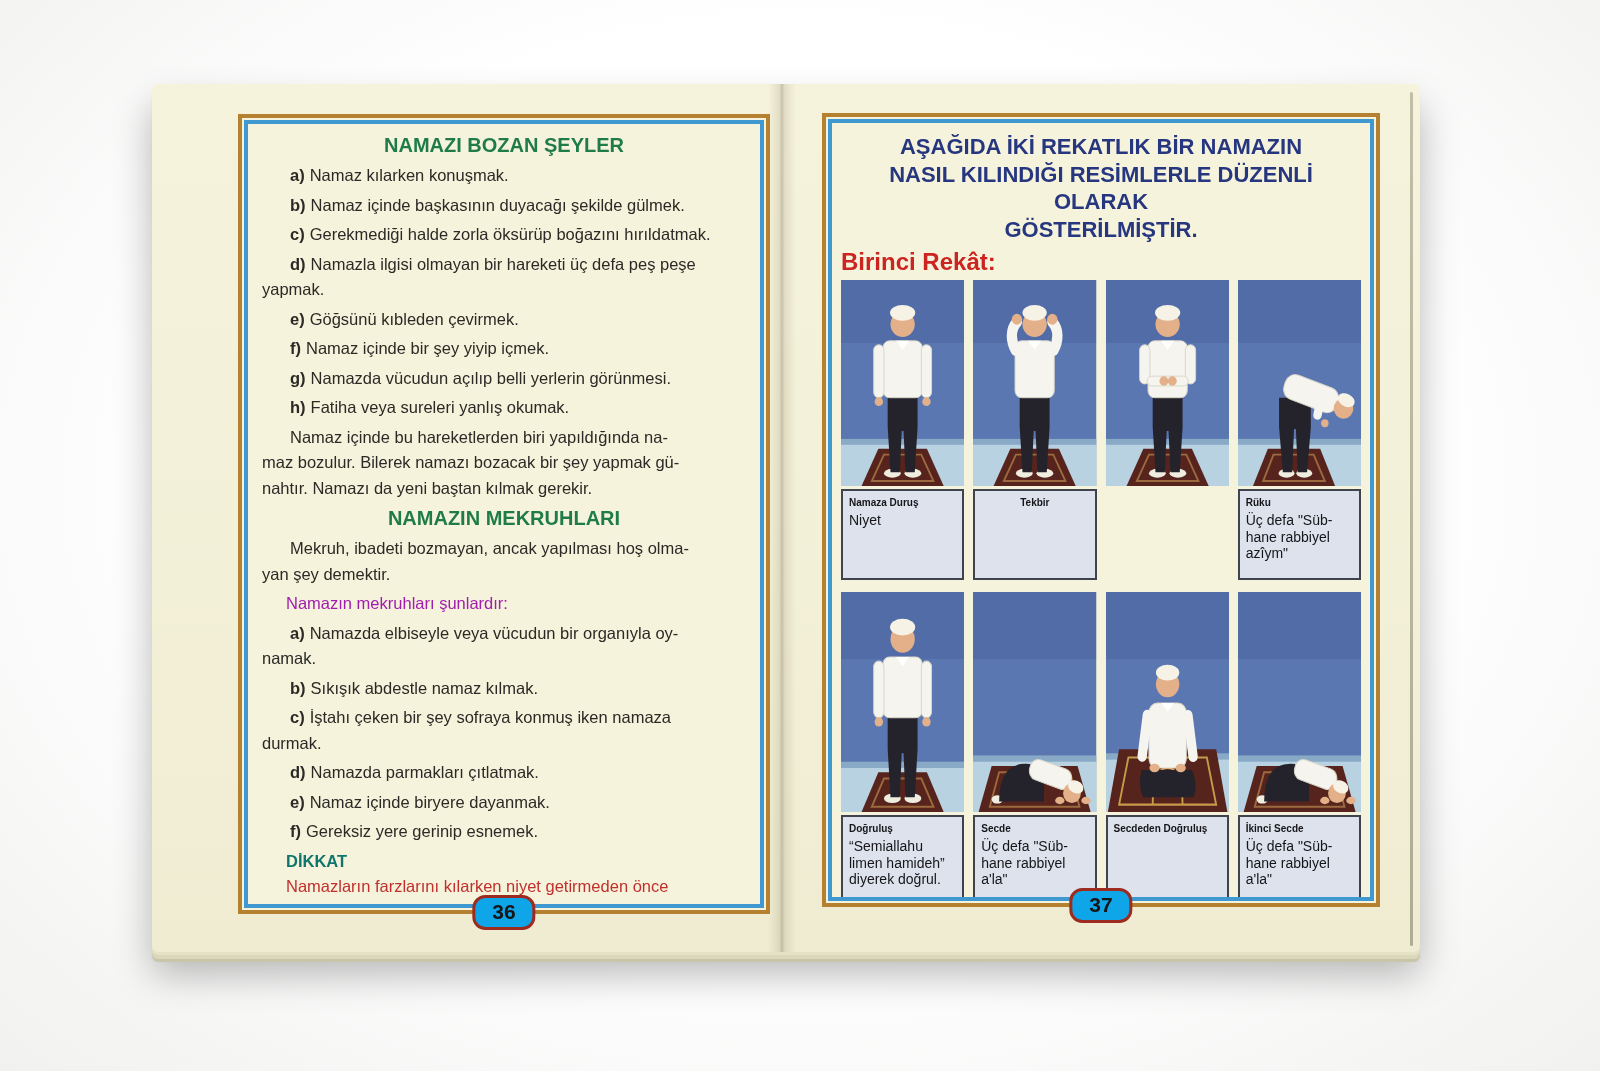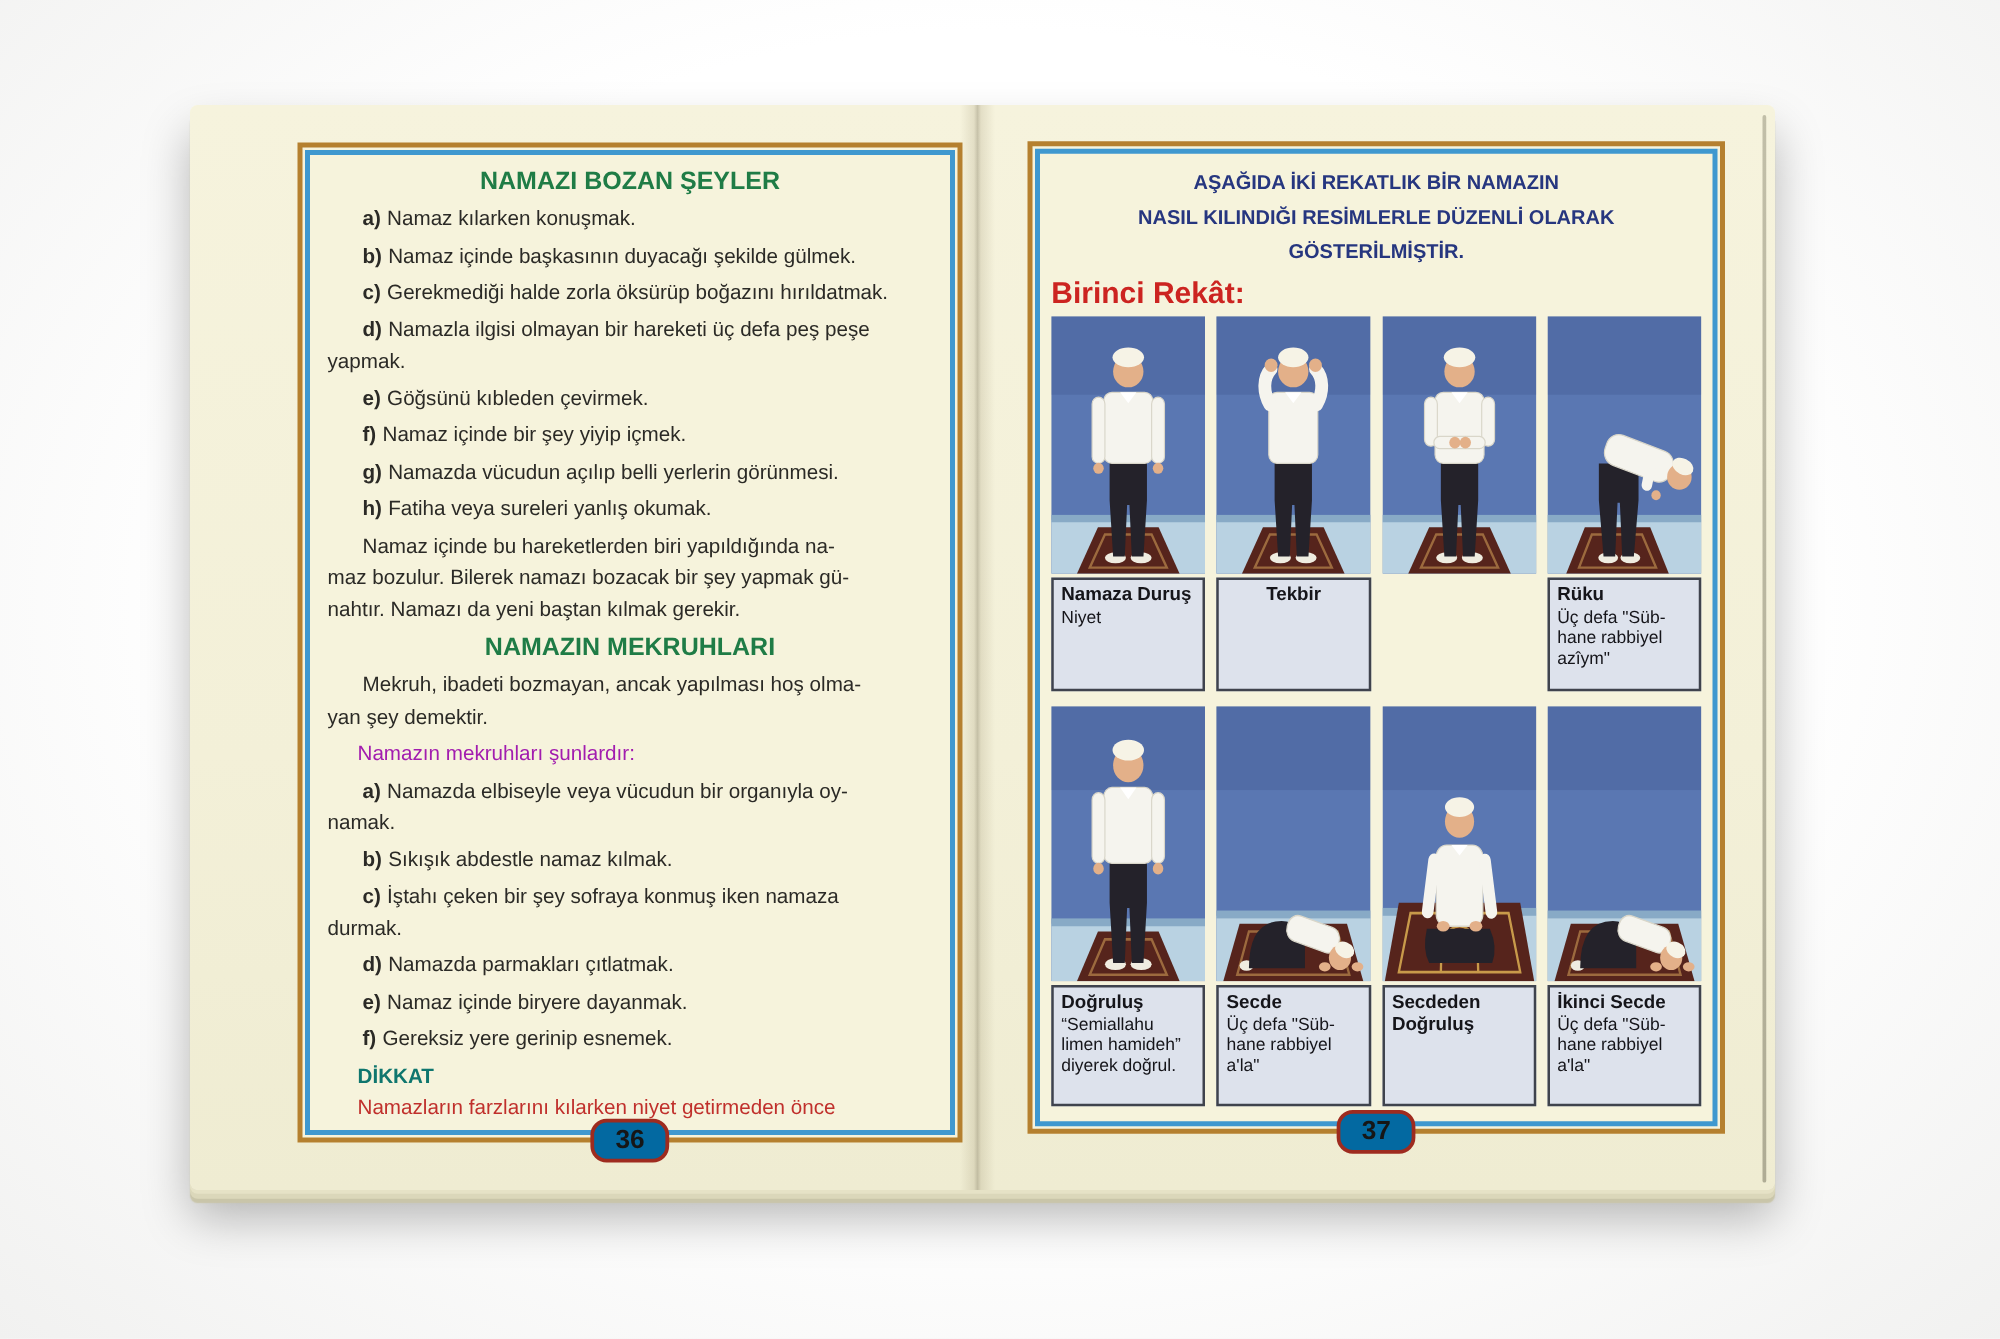--- a/index.html
+++ b/index.html
@@ -14,46 +14,46 @@
   .edge-right{position:absolute;right:7px;top:8px;bottom:6px;width:3px;
     background:linear-gradient(180deg,#8d8a74,#6f6c58);opacity:.5;border-radius:2px;}
   .spine{position:absolute;left:616px;top:0;width:28px;height:100%;
     background:linear-gradient(90deg,rgba(0,0,0,0) 0%,rgba(110,95,55,.14) 40%,rgba(80,70,40,.28) 50%,rgba(110,95,55,.14) 60%,rgba(0,0,0,0) 100%);}
   
   .frame{position:absolute;border:4px solid #b5802f;background:#f6f3dc;}
   .frame-left{left:86px;top:30px;width:524px;height:792px;}
   .frame-right{left:670px;top:29px;width:550px;height:786px;}
   .frame-inner{position:absolute;inset:2px;border:4px solid #3f98cf;overflow:hidden;}
   .pagenum{position:absolute;left:50%;bottom:-20px;transform:translateX(-50%);
-    background:#0369a1;border:3px solid #9e2b1f;border-radius:13px;
+    background:#0ea5e9;border:3px solid #9e2b1f;border-radius:13px;
     padding:1px 17px 2px;font-weight:bold;font-size:21px;color:#161616;z-index:5;line-height:26px;}
   
   .lp{padding:7px 10px 4px;font-size:16.5px;line-height:25.5px;color:#2b2a26;}
   .g-head{margin:1px 0 3px;text-align:center;color:#1f7c46;font-weight:bold;font-size:20px;line-height:27px;}
   .item,.para{margin:4px;text-indent:28px;white-space:pre-line;}
   .item b{margin-right:5px;}
   .lead-red{margin:0;text-indent:28px;color:#a21caf;}
   .dikkat{margin:0;text-indent:28px;color:#0f766e;font-weight:bold;}
   .warn{margin:0;text-indent:28px;color:#c0302c;white-space:pre-line;}
   
   .rp{padding:6px 9px 4px;}
   .rp-header{margin:4px 0 2px;text-align:center;color:#26367f;font-weight:bold;
-    font-size:16px;line-height:27.5px;white-space:pre-line;}
+    font-size:22px;line-height:27.5px;white-space:pre-line;}
   .rekat-label{margin:7px 0 6px;color:#cc2420;font-weight:bold;font-size:24px;line-height:24px;}
   .prayer-grid{display:grid;grid-template-columns:repeat(4,1fr);column-gap:9px;row-gap:12px;}
   .cell{display:flex;flex-direction:column;}
   .photo{position:relative;width:100%;}
   .r1 .photo{height:206px;}
   .r2 .photo{height:220px;}
   .photo svg{display:block;width:100%;height:100%;}
   .cap{margin-top:3px;background:#dde2ec;border:2px solid #3f434d;
     padding:3px 6px 4px;color:#15151a;font-size:14px;line-height:16.5px;}
   .r1 .cap{min-height:80px;}
   .r2 .cap{min-height:86px;}
-  .cap .t{font-weight:bold;font-size:15px;line-height:18px;}
+  .cap .t{font-weight:bold;font-size:10px;line-height:18px;}
   .cap .b{white-space:pre-line;}
   .cap.center{text-align:center;}
 </style>
 </head>
 <body>
 
 <div class="scene">
   <div class="book">
     <div class="spine"></div>
     <div class="edge-right"></div>

